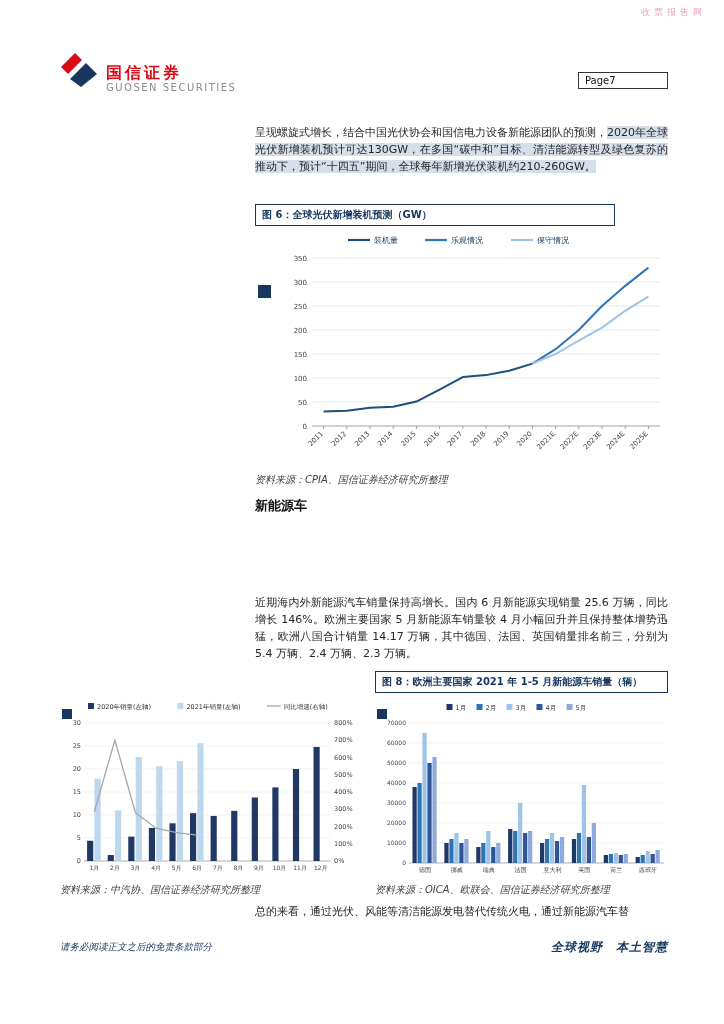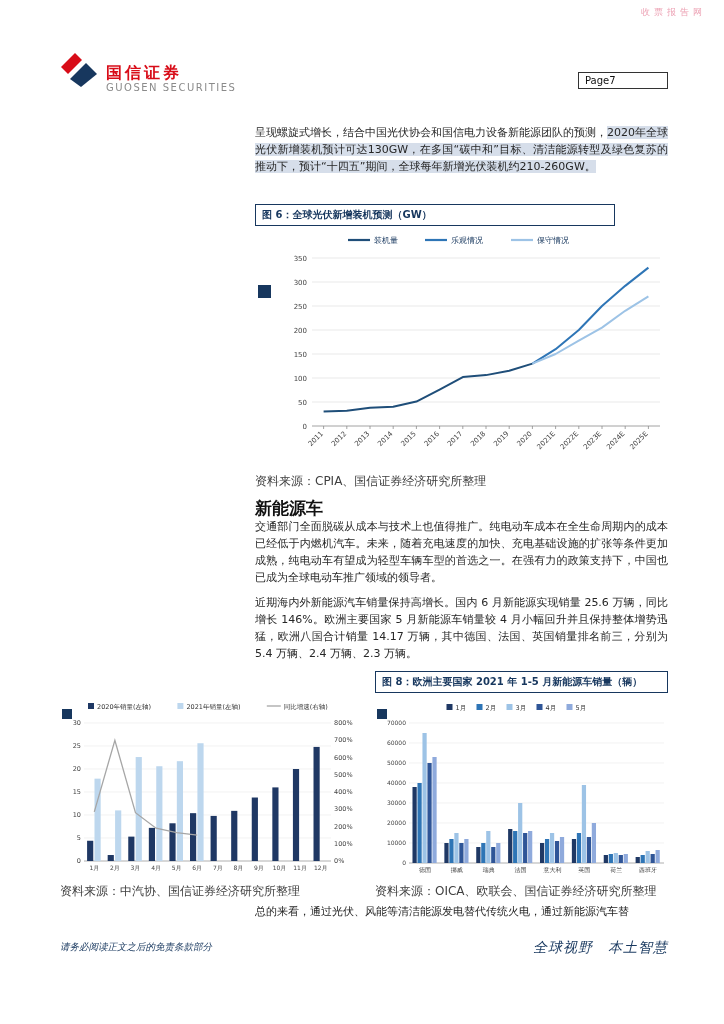--- a/index.html
+++ b/index.html
@@ -13,32 +13,32 @@
   
   .logo-wrap{top:52px;left:60px;display:flex;align-items:center;gap:8px;}
   .brand-cn{color:#d80c18;font-weight:bold;font-size:16px;letter-spacing:3px;line-height:1.1;margin-top:12px;}
   .brand-en{color:#8a8a8a;font-size:10px;letter-spacing:1.5px;margin-top:0;}
   .page-box{top:72px;right:56px;border:1px solid #333;width:76px;padding:2px 6px;
             font-size:10px;color:#111;display:flex;justify-content:flex-start;}
 
   
   .bodycol{left:255px;width:413px;font-size:11px;line-height:17px;text-align:justify;}
   .hl{background:#d6deea;}
-  .sec-head{left:255px;font-size:17px;font-weight:bold;color:#111;}
+  .sec-head{left:255px;font-size:13px;font-weight:bold;color:#111;}
 
   
   .figbar{border:1px solid #17375e;color:#17375e;font-weight:bold;font-size:10px;
           padding:3px 6px;background:#fff;box-sizing:border-box;}
-  .source{font-size:12px;color:#404040;}
+  .source{font-size:10px;color:#404040;font-style:italic;}
 
   .anchor-square{background:#17375e;}
 
   
   .footer-left{left:60px;top:941px;font-size:9.5px;font-style:italic;color:#17375e;}
-  .footer-right{right:56px;top:939px;font-size:14px;font-style:italic;font-weight:normal;color:#17375e;letter-spacing:1px;}
+  .footer-right{right:56px;top:939px;font-size:12px;font-style:italic;font-weight:bold;color:#17375e;letter-spacing:1px;}
 
   svg text{font-family:"DejaVu Sans","Liberation Sans",sans-serif;}
 </style>
 </head>
 <body>
 
 <div class="page">
 
   <div class="abs watermark">收票报告网</div>
 
@@ -118,21 +118,20 @@
         <line x1="80" y1="10" x2="102" y2="10" stroke="#1f4e79" stroke-width="2.2"></line>
         <text x="106" y="13" font-size="8" fill="#17375e">装机量</text>
         <line x1="157" y1="10" x2="179" y2="10" stroke="#2e75b6" stroke-width="2.2"></line>
         <text x="183" y="13" font-size="8" fill="#17375e">乐观情况</text>
         <line x1="243" y1="10" x2="265" y2="10" stroke="#9dc3e6" stroke-width="2.2"></line>
         <text x="269" y="13" font-size="8" fill="#17375e">保守情况</text>
       </svg></div>
   <div class="abs source" style="left:255px;top:473px;">资料来源：CPIA、国信证券经济研究所整理</div>
 
   <div class="abs sec-head" style="top:497px;">新能源车</div>
-  <div class="abs bodycol" style="top:518px;">交通部门全面脱碳从成本与技术上也值得推广。纯电动车成本在全生命周期内的成本已经低于内燃机汽车。未来，随着充电速度的加快、充电基础设施的扩张等条件更加成熟，纯电动车有望成为轻型车辆车型的首选之一。在强有力的政策支持下，中国也已成为全球电动车推广领域的领导者。</div>
   <div class="abs bodycol" style="top:594px;">近期海内外新能源汽车销量保持高增长。国内 6 月新能源实现销量 25.6 万辆，同比增长 146%。欧洲主要国家 5 月新能源车销量较 4 月小幅回升并且保持整体增势迅猛，欧洲八国合计销量 14.17 万辆，其中德国、法国、英国销量排名前三，分别为 5.4 万辆、2.4 万辆、2.3 万辆。</div>
 
   <div class="abs anchor-square" style="left:62px;top:709px;width:10px;height:10px;"></div>
   <div class="abs" style="left:60px;top:697px;width:301px;height:182px;"><svg width="301" height="182">
         <line x1="24" y1="164" x2="271" y2="164" stroke="#8c8c8c" stroke-width="0.7"></line>
         <text x="21" y="166" text-anchor="end" font-size="6.5" fill="#444">0</text>
         <line x1="24" y1="141" x2="271" y2="141" stroke="#ececec" stroke-width="0.7"></line>
         <text x="21" y="143" text-anchor="end" font-size="6.5" fill="#444">5</text>
         <line x1="24" y1="118" x2="271" y2="118" stroke="#ececec" stroke-width="0.7"></line>
         <text x="21" y="120" text-anchor="end" font-size="6.5" fill="#444">10</text>

